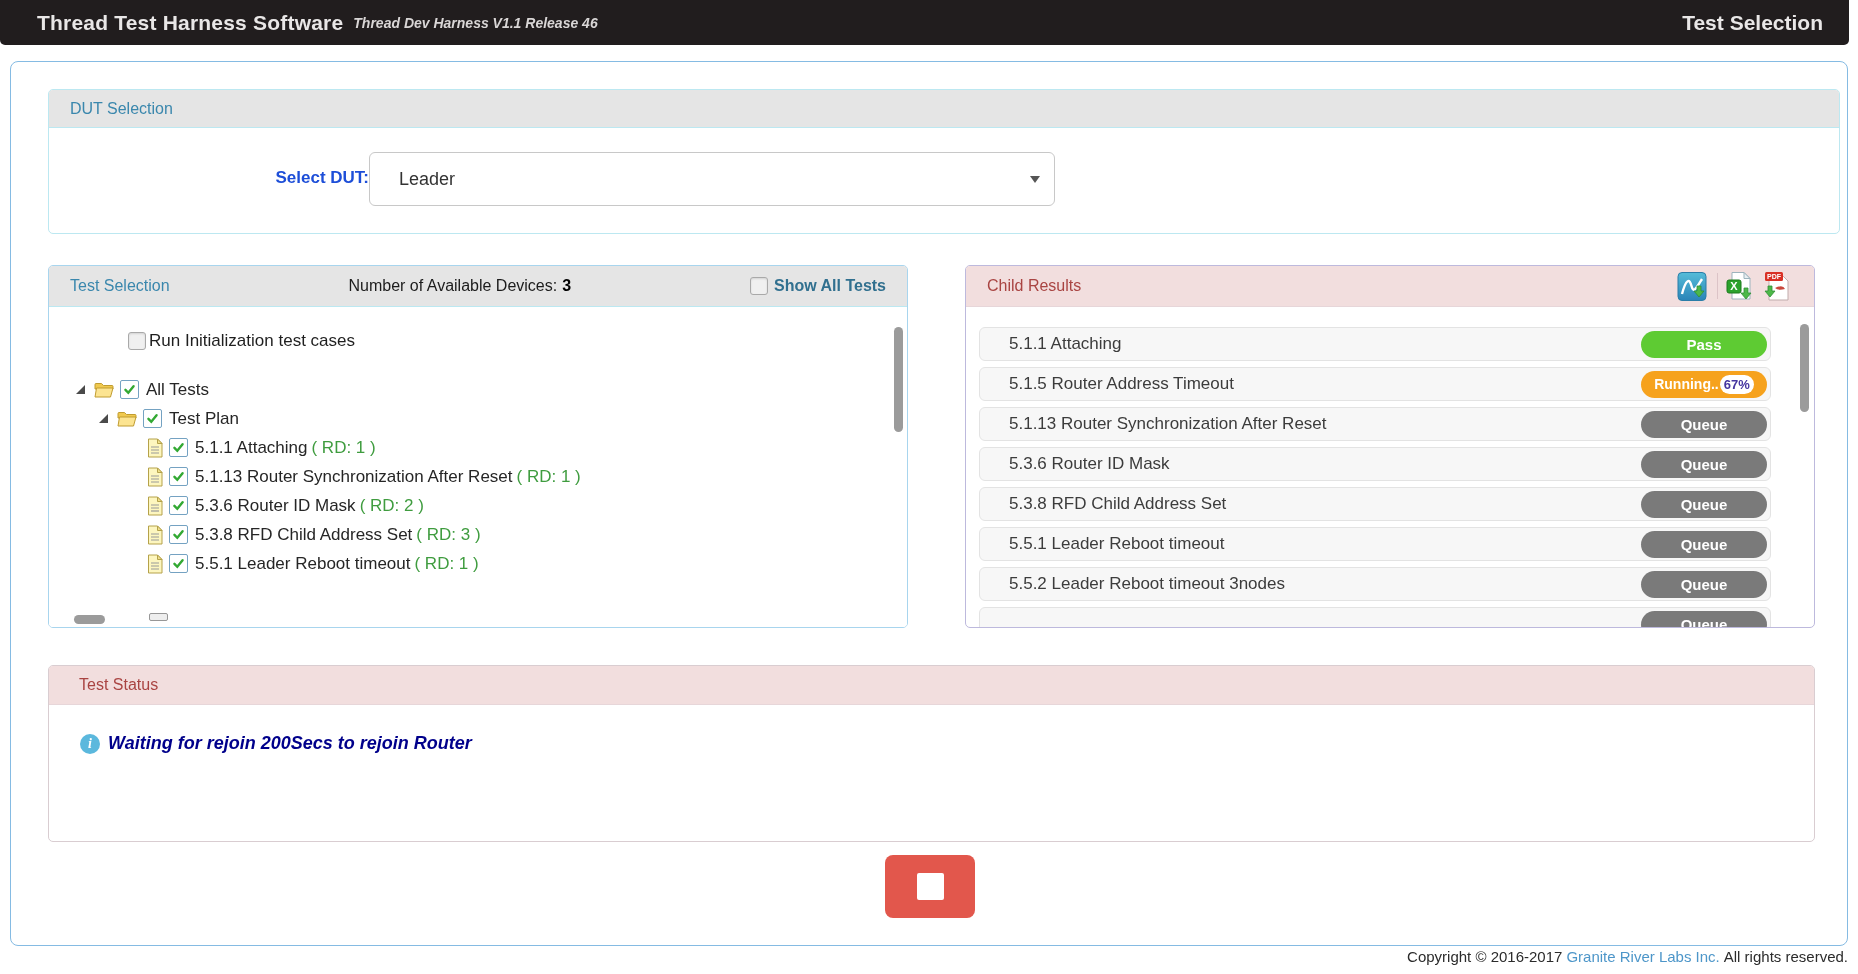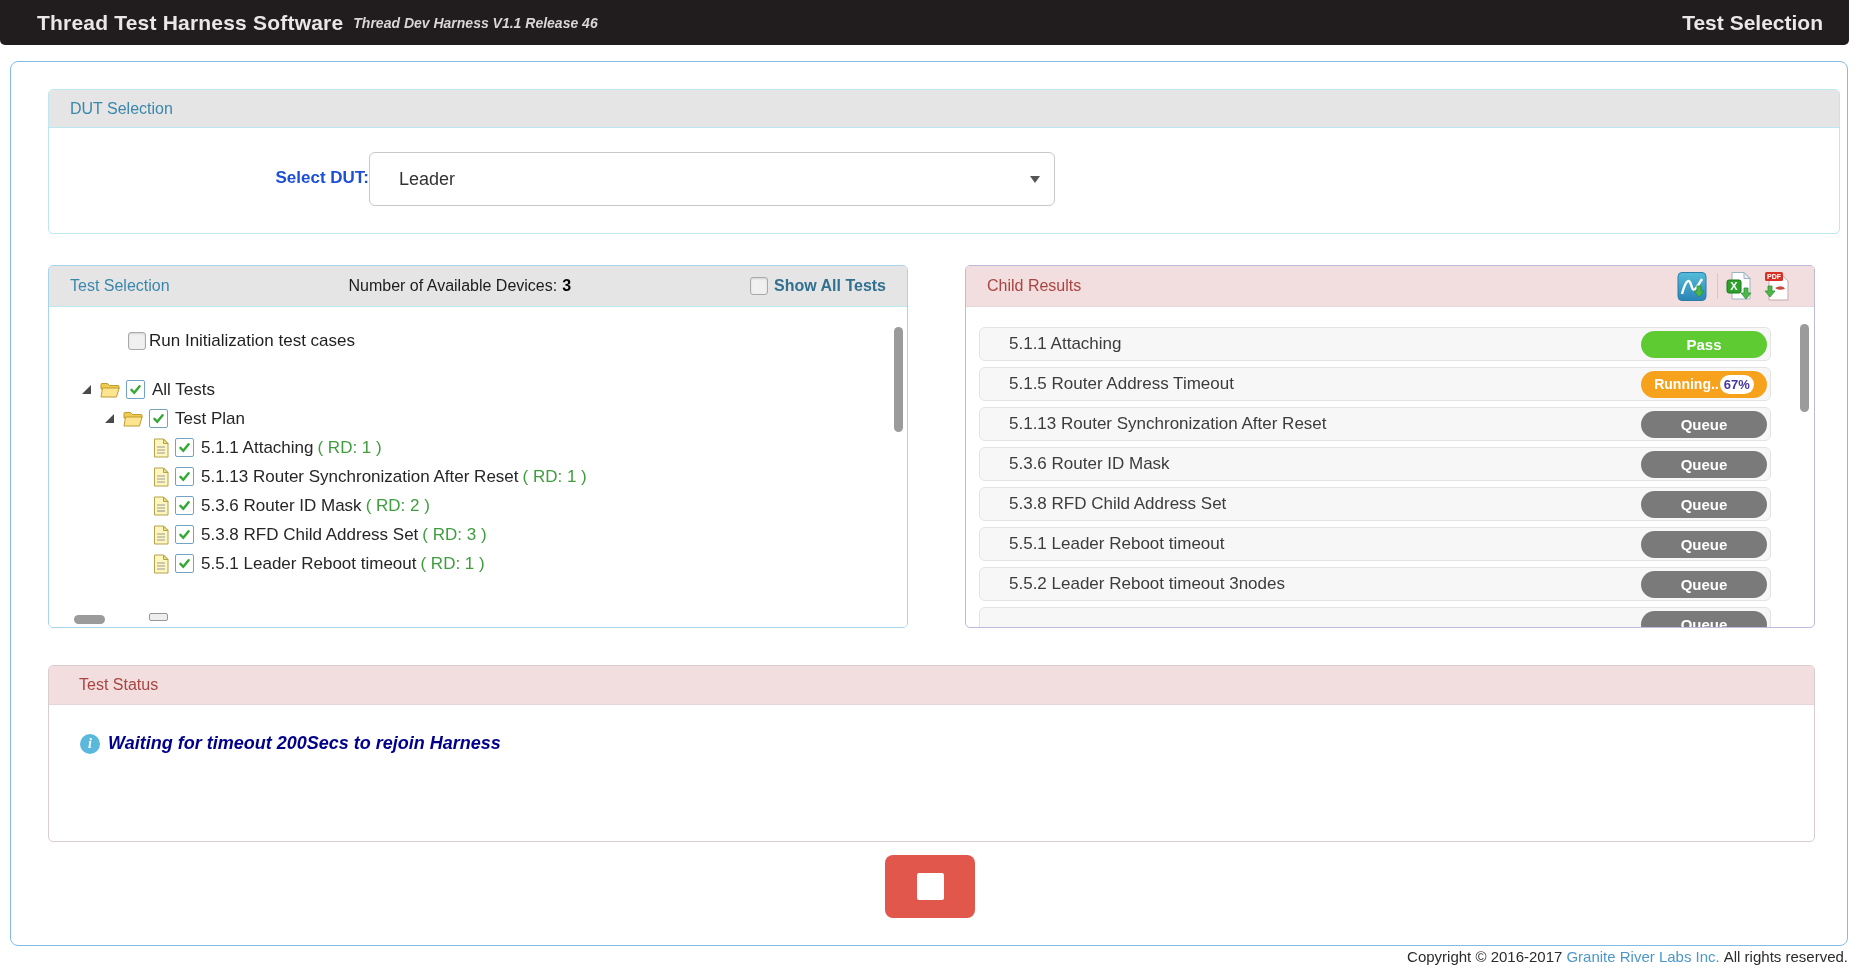--- a/index.html
+++ b/index.html
@@ -43,21 +43,21 @@
   .devices{flex:1;text-align:center;font-size:16px;color:#1c1c1c;}
   .devices b{margin-left:5px;color:#000;}
   .show-all{display:flex;align-items:center;gap:6px;font-weight:bold;color:#31708f;
     font-size:16px;cursor:pointer;white-space:nowrap;}
   .cb-unchecked{width:16px;height:16px;background:#f0f0f0;border:1px solid #a9a9a9;
     border-radius:3px;box-shadow:inset 0 1px 2px rgba(0,0,0,.12);flex:0 0 auto;}
   .sel-body{position:relative;height:320px;overflow:hidden;background:#fff;
     border-radius:0 0 4px 4px;}
   .run-init{position:absolute;left:79px;top:24px;display:flex;align-items:center;gap:3px;
     font-size:17px;color:#1f1f1f;}
-  .tree{position:absolute;left:6px;top:68px;width:100%;}
+  .tree{position:absolute;left:0;top:68px;width:100%;}
   .tree-row{display:flex;align-items:center;height:29px;cursor:default;}
   .tree-row.root{padding-left:27px;}
   .tree-row.group{padding-left:50px;}
   .tree-row.test{padding-left:98px;}
   .expander{margin-right:9px;display:flex;flex:0 0 auto;}
   .folder-icon,.doc-icon{margin-right:6px;display:flex;flex:0 0 auto;}
   .cb-checked{width:17px;height:17px;border:1px solid #74a2c2;background:#fff;border-radius:2px;
     display:flex;align-items:center;justify-content:center;flex:0 0 auto;cursor:pointer;}
   .tree-label{font-size:17px;color:#262626;margin-left:7px;white-space:nowrap;}
   .trd{color:#3f9c3f;margin-left:4px;}
@@ -408,21 +408,21 @@
         <div class="vscroll results-vscroll"></div>
       </div>
     </section>
 
     <section class="panel status-panel">
       <div class="panel-header danger status-header">
         <span class="panel-title">Test Status</span>
       </div>
       <div class="status-body">
         <span class="info-icon"></span>
-        <span class="status-message">Waiting for timeout 200Secs to rejoin Harness</span>
+        <span class="status-message">Waiting for rejoin 200Secs to rejoin Router</span>
       </div>
     </section>
 
     <button class="stop-button">
       <span class="stop-square"></span>
     </button>
 
   </div>
 
   <div class="footer">

